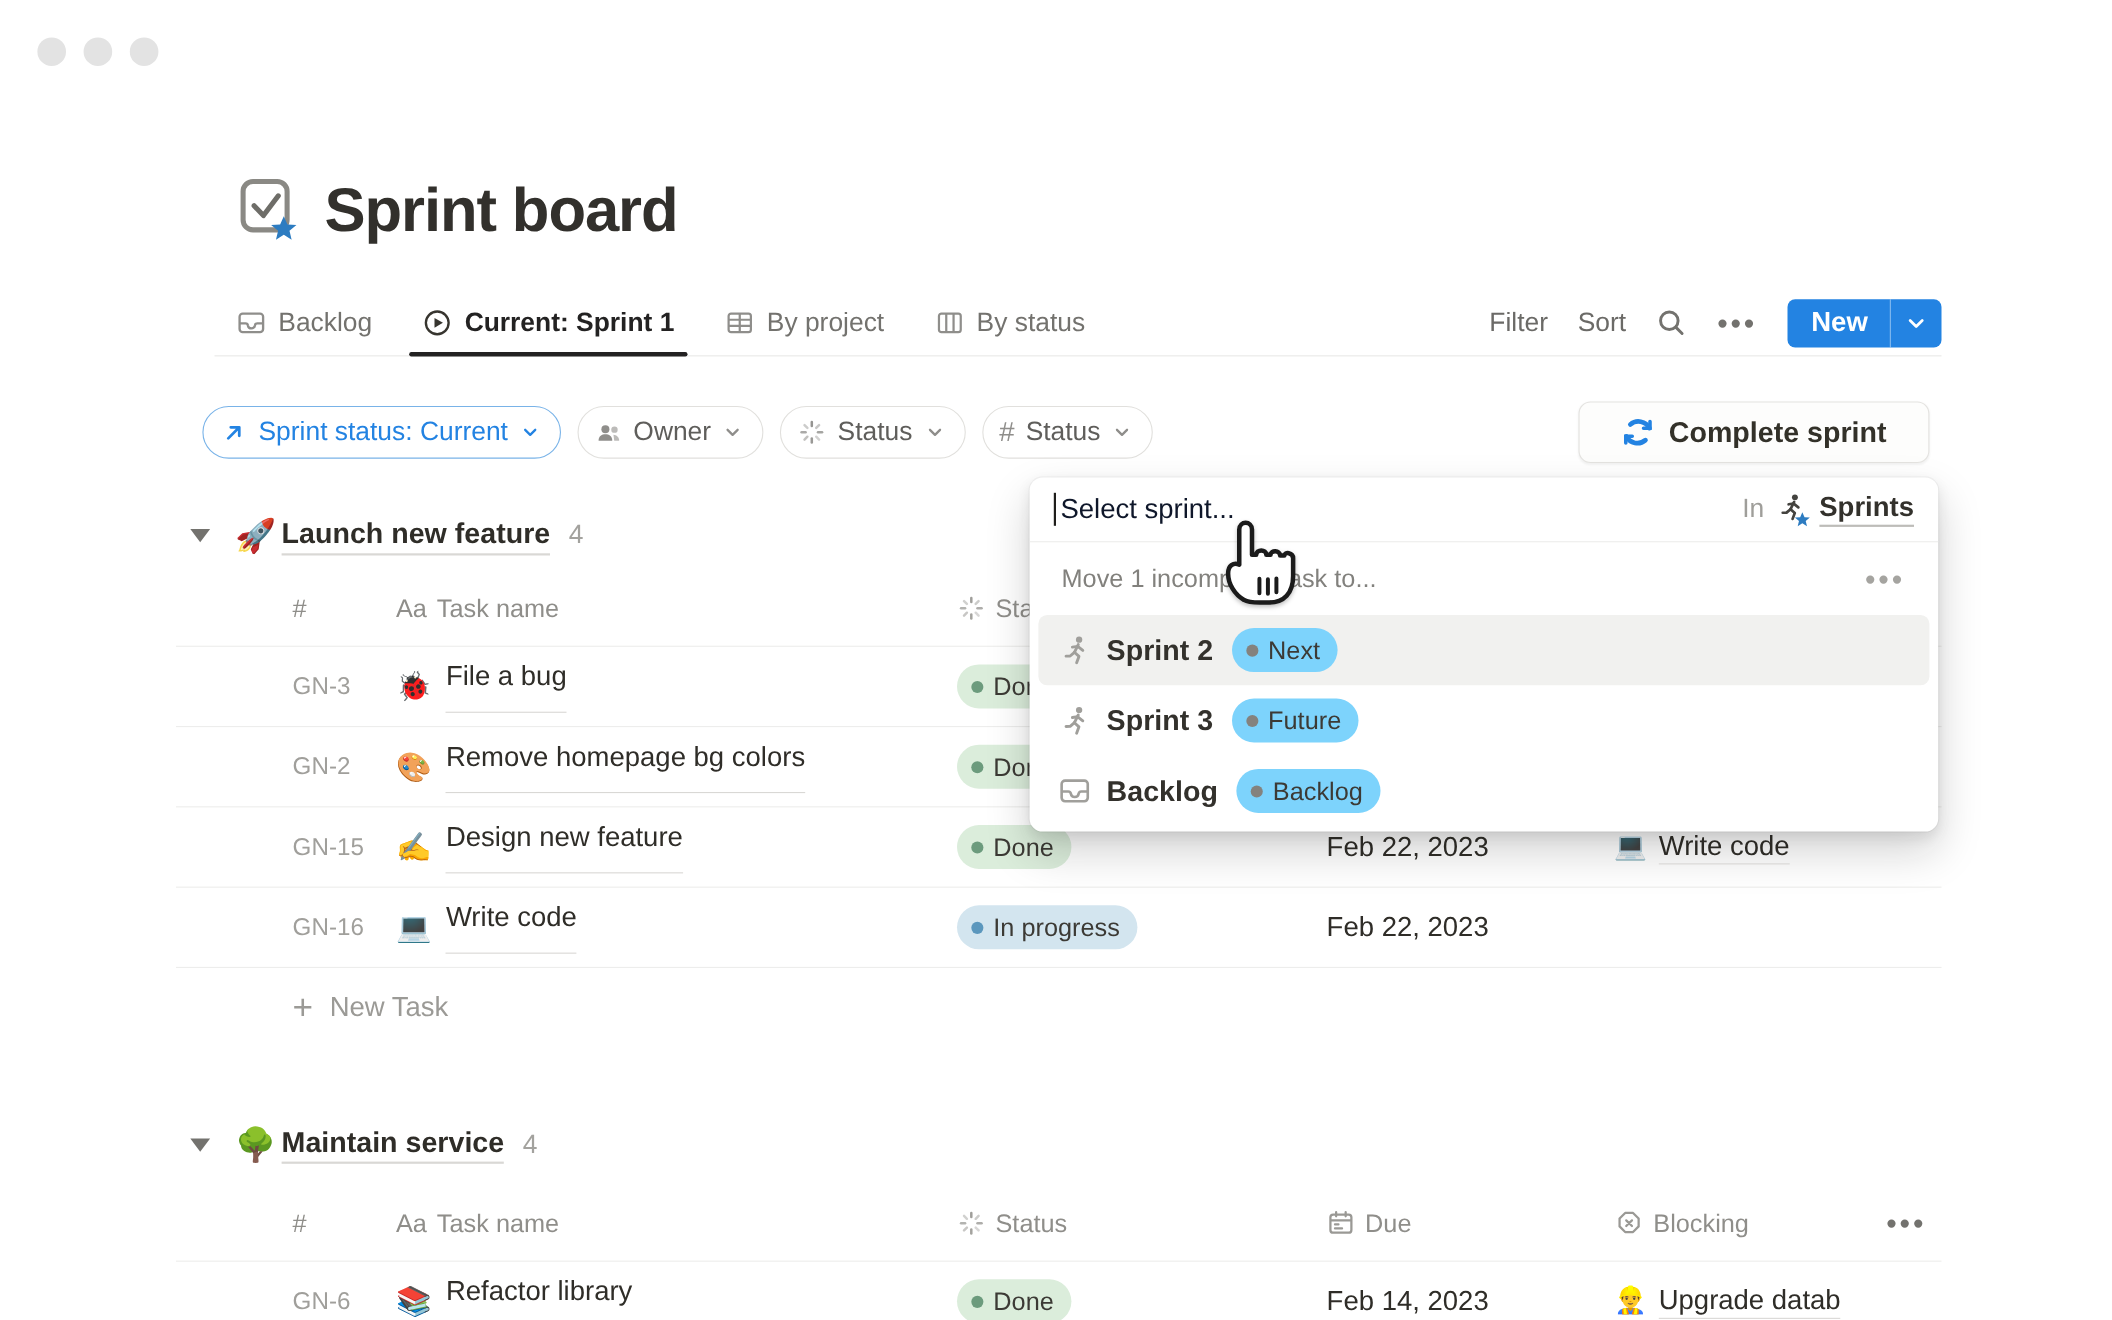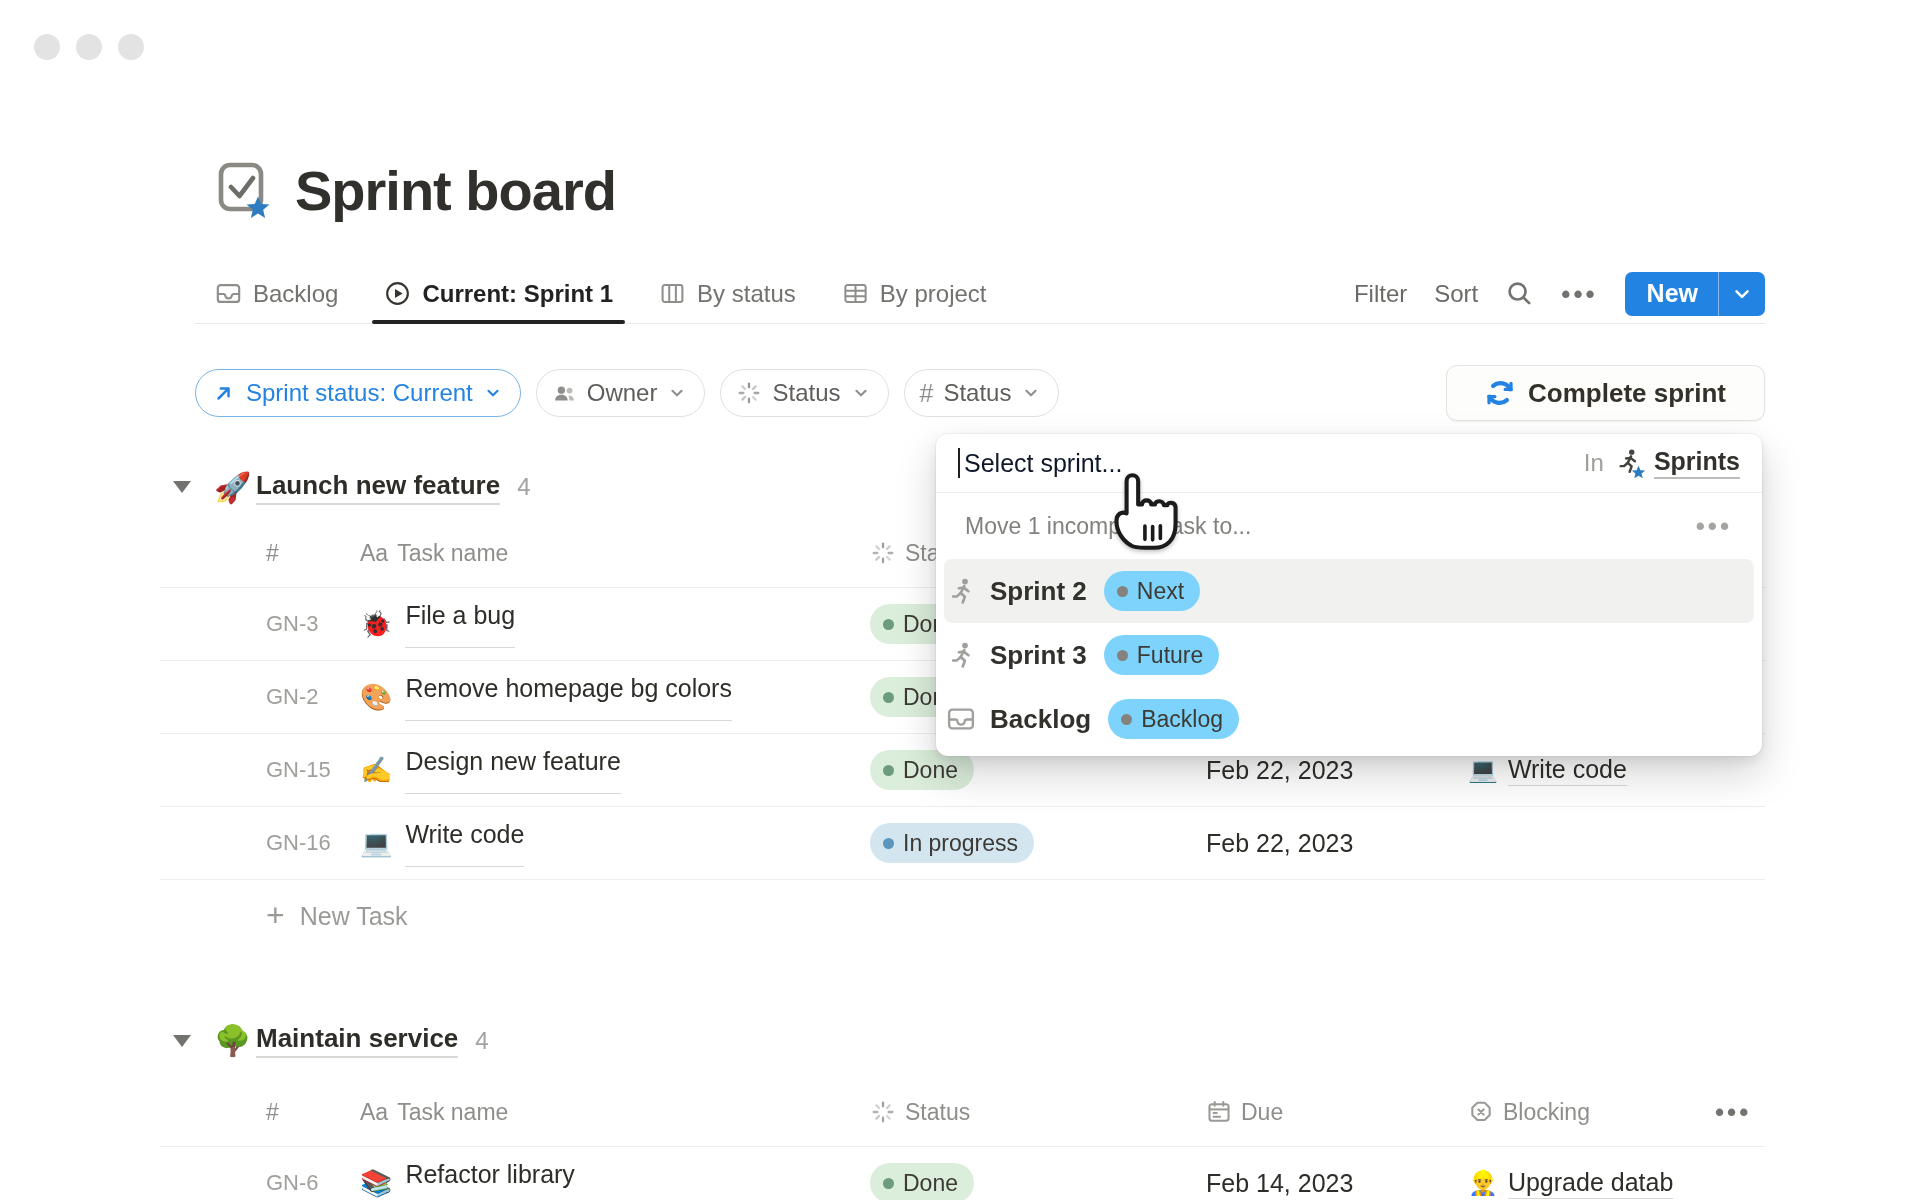--- a/index.html
+++ b/index.html
@@ -32,21 +32,21 @@
   .tb-btn{font-size:24px;font-weight:500;color:#6b6a67;cursor:pointer;}
   .tb-ico{color:#73726e;display:flex;align-items:center;cursor:pointer;}
   .dots{color:#73726e;font-size:26px;letter-spacing:3px;font-weight:700;line-height:1;}
   .new-btn{display:flex;align-items:stretch;height:44px;border-radius:7px;overflow:hidden;
            background:#2383e2;color:#fff;cursor:pointer;}
   .new-btn .lbl{display:flex;align-items:center;padding:0 20px 0 22px;font-size:25px;font-weight:600;}
   .new-btn .sep{width:1px;background:rgba(255,255,255,.45);}
   .new-btn .chev{display:flex;align-items:center;padding:0 11px;}
 
   
-  .chipsrow{left:195px;top:366px;width:1570px;height:54px;display:flex;align-items:center;gap:15px;}
+  .chipsrow{left:184px;top:366px;width:1570px;height:54px;display:flex;align-items:center;gap:15px;}
   .chip{display:flex;align-items:center;gap:10px;height:46px;padding:0 17px 0 15px;border-radius:24px;
         border:1.4px solid #e1e0dd;color:#5f5e5b;font-size:24px;font-weight:500;background:#fff;cursor:pointer;}
   .chip svg{color:#8f8e8b;}
   .chip .hashsym{font-size:25px;color:#8f8e8b;font-weight:500;}
   .chip.blue{border-color:#79b3e8;color:#2383e2;}
   .chip.blue svg{color:#2383e2;}
   .complete-btn{margin-left:auto;display:flex;align-items:center;gap:13px;height:54px;padding:0 38px;
         border-radius:11px;border:1.4px solid #e4e3e0;background:#fdfdfc;box-shadow:0 1px 2px rgba(0,0,0,.05);
         font-size:26px;font-weight:600;color:#333129;cursor:pointer;}
 
@@ -95,21 +95,21 @@
   .caret{width:2px;height:30px;background:#1f1e1b;margin-right:4px;}
   .pp-placeholder{font-size:25px;color:#0f172a;}
   .pp-in{margin-left:auto;display:flex;align-items:center;gap:10px;}
   .pp-in .inlbl{font-size:24px;color:#9f9e9a;}
   .sprints-ico{position:relative;width:30px;height:32px;}
   .pp-in .intarget{font-size:25px;font-weight:700;color:#33312c;border-bottom:2px solid #bdbcb8;padding-bottom:1px;cursor:pointer;}
   .pp-prompt{height:66px;display:flex;align-items:center;padding:0 30px 0 29px;flex:0 0 auto;}
   .pp-prompt .ptxt{font-size:23px;font-weight:500;color:#82817d;}
   .pp-prompt .dots{margin-left:auto;color:#a5a4a0;}
   .pp-opts{padding:0 8px 8px 8px;display:flex;flex-direction:column;}
-  .pp-opt{height:64px;border-radius:8px;display:flex;align-items:center;padding:0 2px;cursor:pointer;}
+  .pp-opt{height:64px;border-radius:8px;display:flex;align-items:center;padding:0 18px;cursor:pointer;}
   .pp-opt.hl{background:#f1f1ef;}
   .pp-opt .oicon{color:#a09f9b;display:flex;width:34px;}
   .pp-opt .oname{font-size:26px;font-weight:600;color:#33312c;margin-left:10px;}
   .pp-opt .badge{margin-left:17px;}
 
   
   .cursor{left:1102px;top:462px;z-index:10;filter:drop-shadow(0 2px 2px rgba(0,0,0,.25));}
 </style>
 </head>
 <body>
@@ -212,29 +212,29 @@
     <span>Backlog</span>
   </div>
   <div class="tab active">
     <svg width="27" height="27" viewBox="0 0 24 24">
         <use href="#i-play"></use>
       </svg>
     <span>Current: Sprint 1</span>
   </div>
   <div class="tab">
     <svg width="27" height="27" viewBox="0 0 24 24">
-        <use href="#i-board"></use>
-      </svg>
-    <span>By status</span>
+        <use href="#i-table"></use>
+      </svg>
+    <span>By project</span>
   </div>
   <div class="tab">
     <svg width="27" height="27" viewBox="0 0 24 24">
-        <use href="#i-table"></use>
-      </svg>
-    <span>By project</span>
+        <use href="#i-board"></use>
+      </svg>
+    <span>By status</span>
   </div>
   <div class="tb-right">
     <span class="tb-btn">Filter</span>
     <span class="tb-btn">Sort</span>
     <span class="tb-ico">
       <svg width="29" height="29" viewBox="0 0 24 24">
           <use href="#i-search"></use>
         </svg>
     </span>
     <span class="dots">•••</span>

